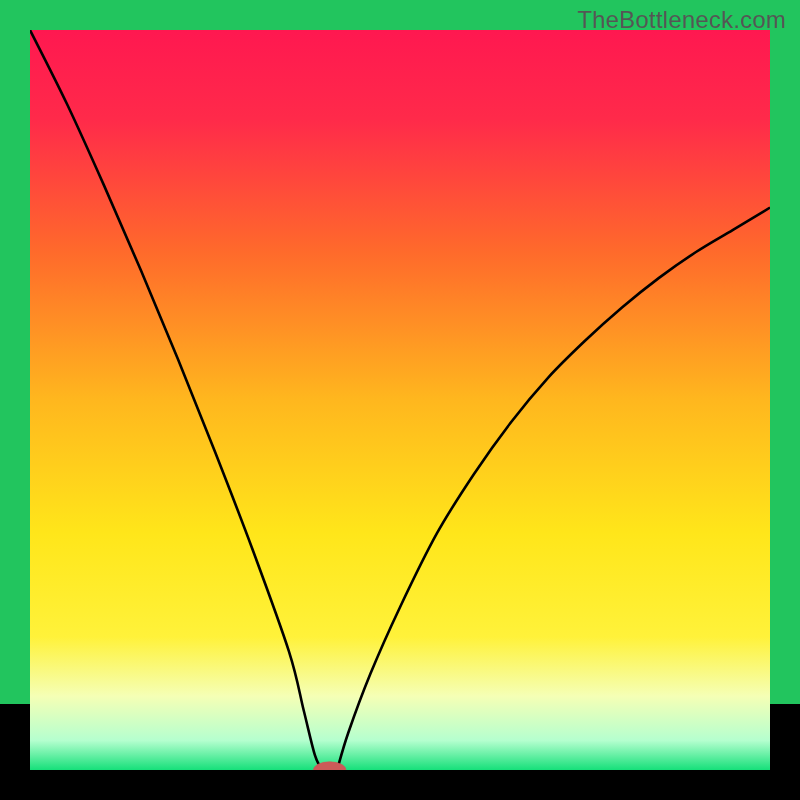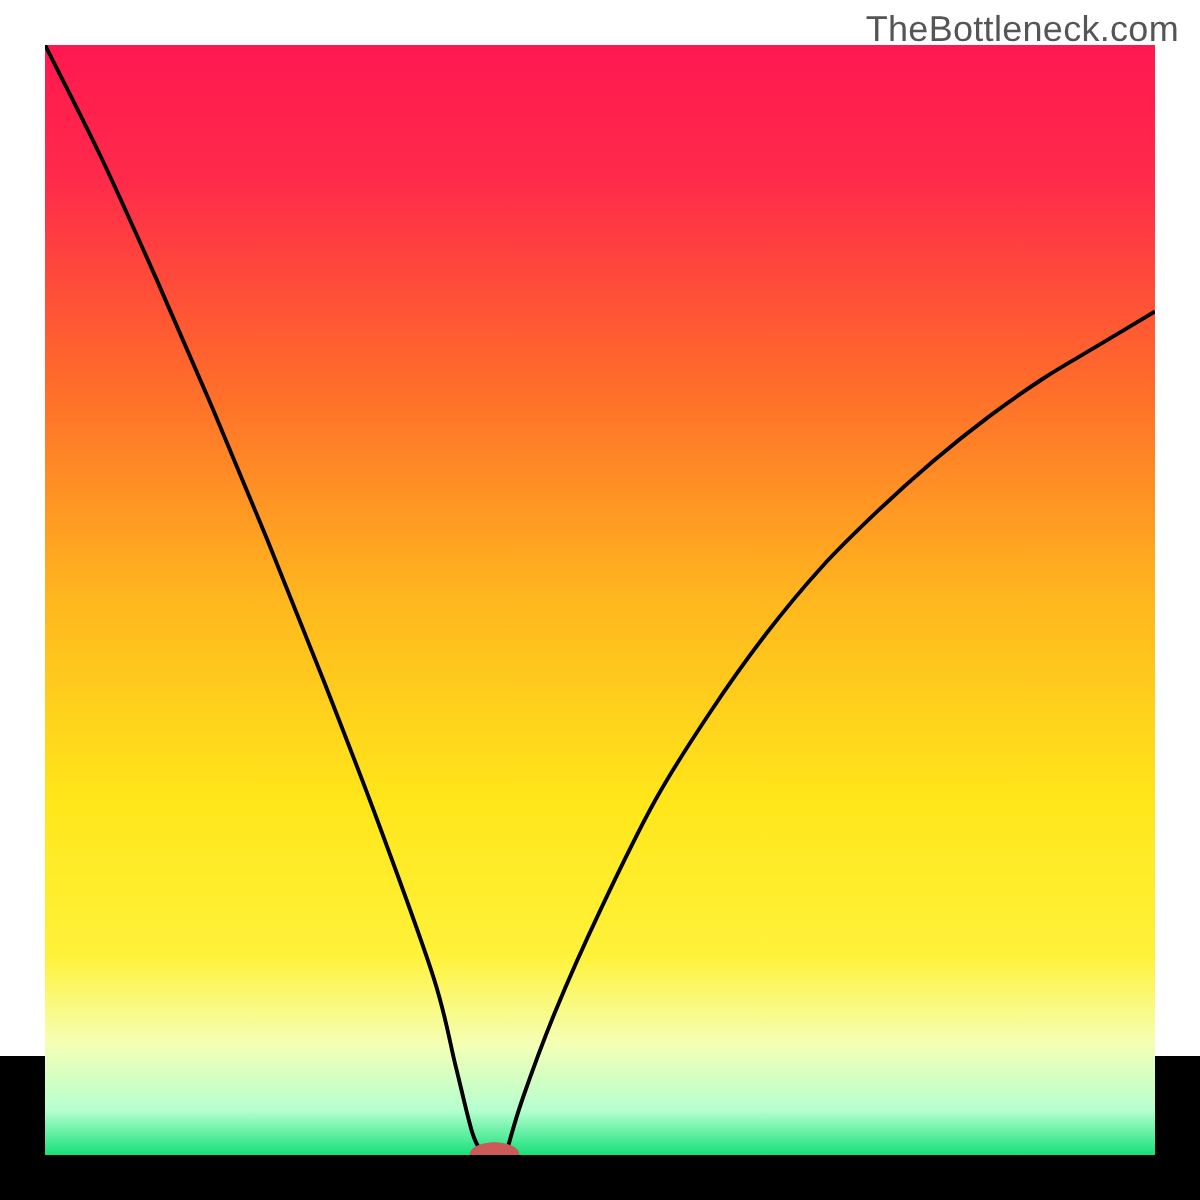--- a/index.html
+++ b/index.html
@@ -8,21 +8,21 @@
     width: 800px;
     height: 800px;
     overflow: hidden;
     background: #000;
     font-family: Arial, Helvetica, sans-serif;
   }
   .frame {
     position: relative;
     width: 800px;
     height: 704px;
-    background: #ffffff;
+    background: #22c55e;
   }
   .watermark {
     position: absolute;
     top: 6px;
     right: 14px;
     z-index: 10;
     color: #555;
     font-size: 24px;
     font-weight: 500;
     letter-spacing: 0.2px;

